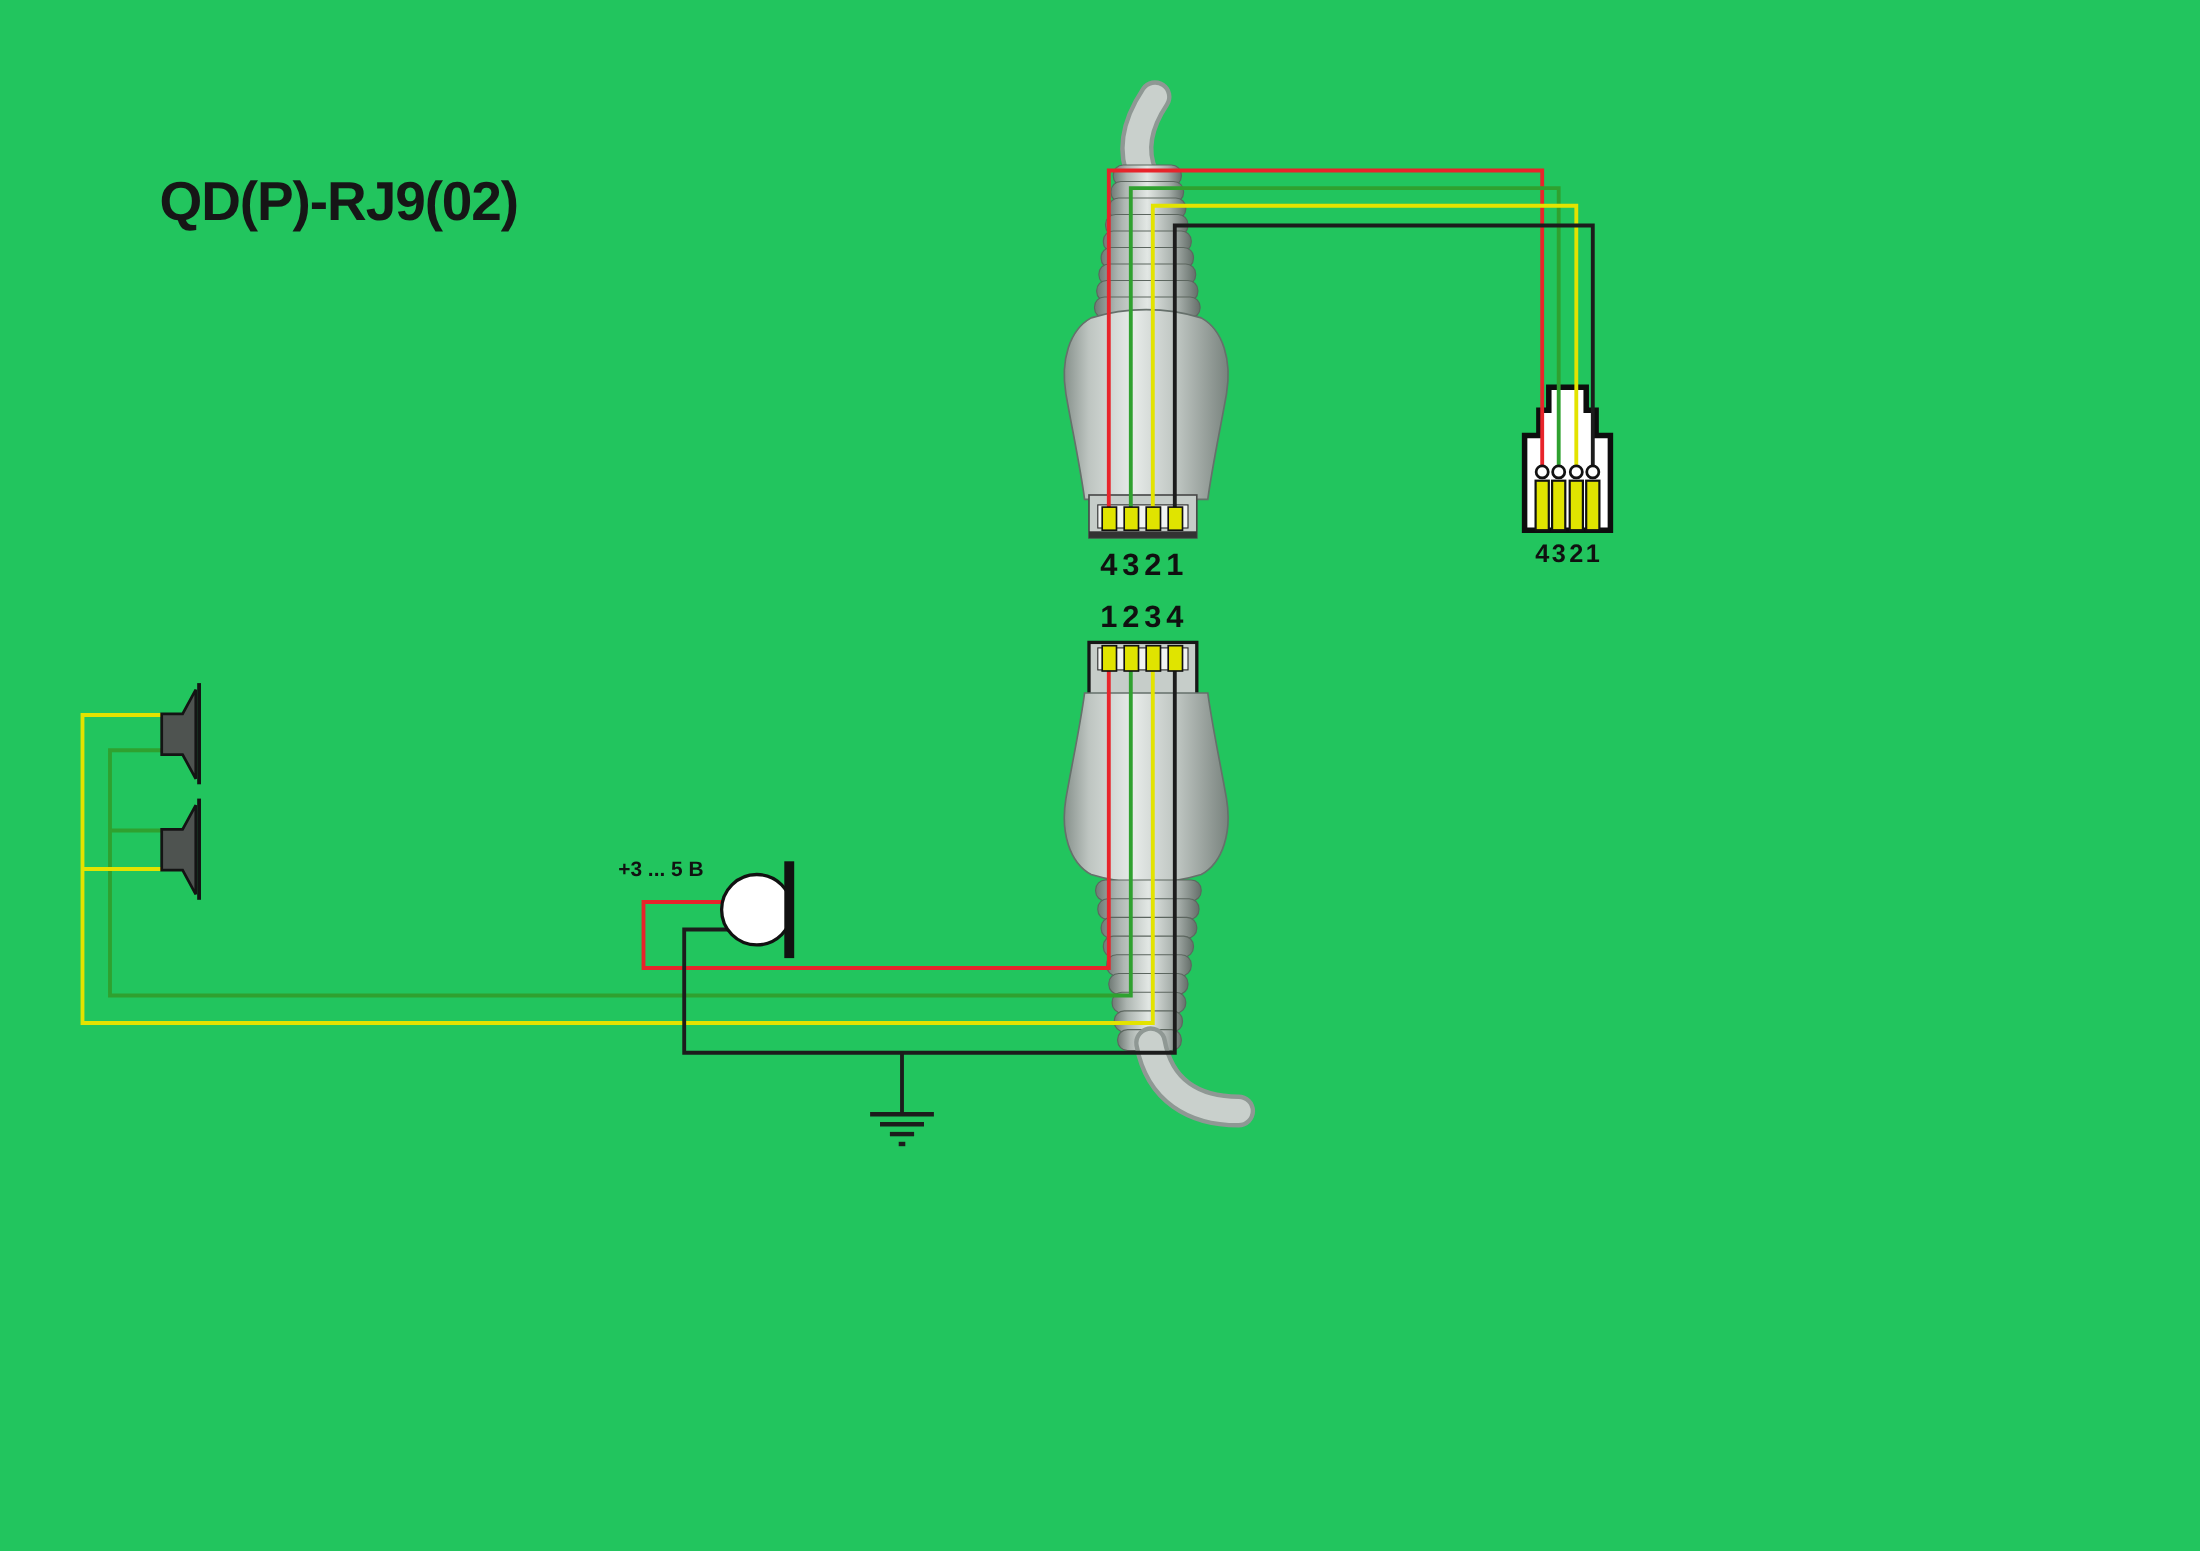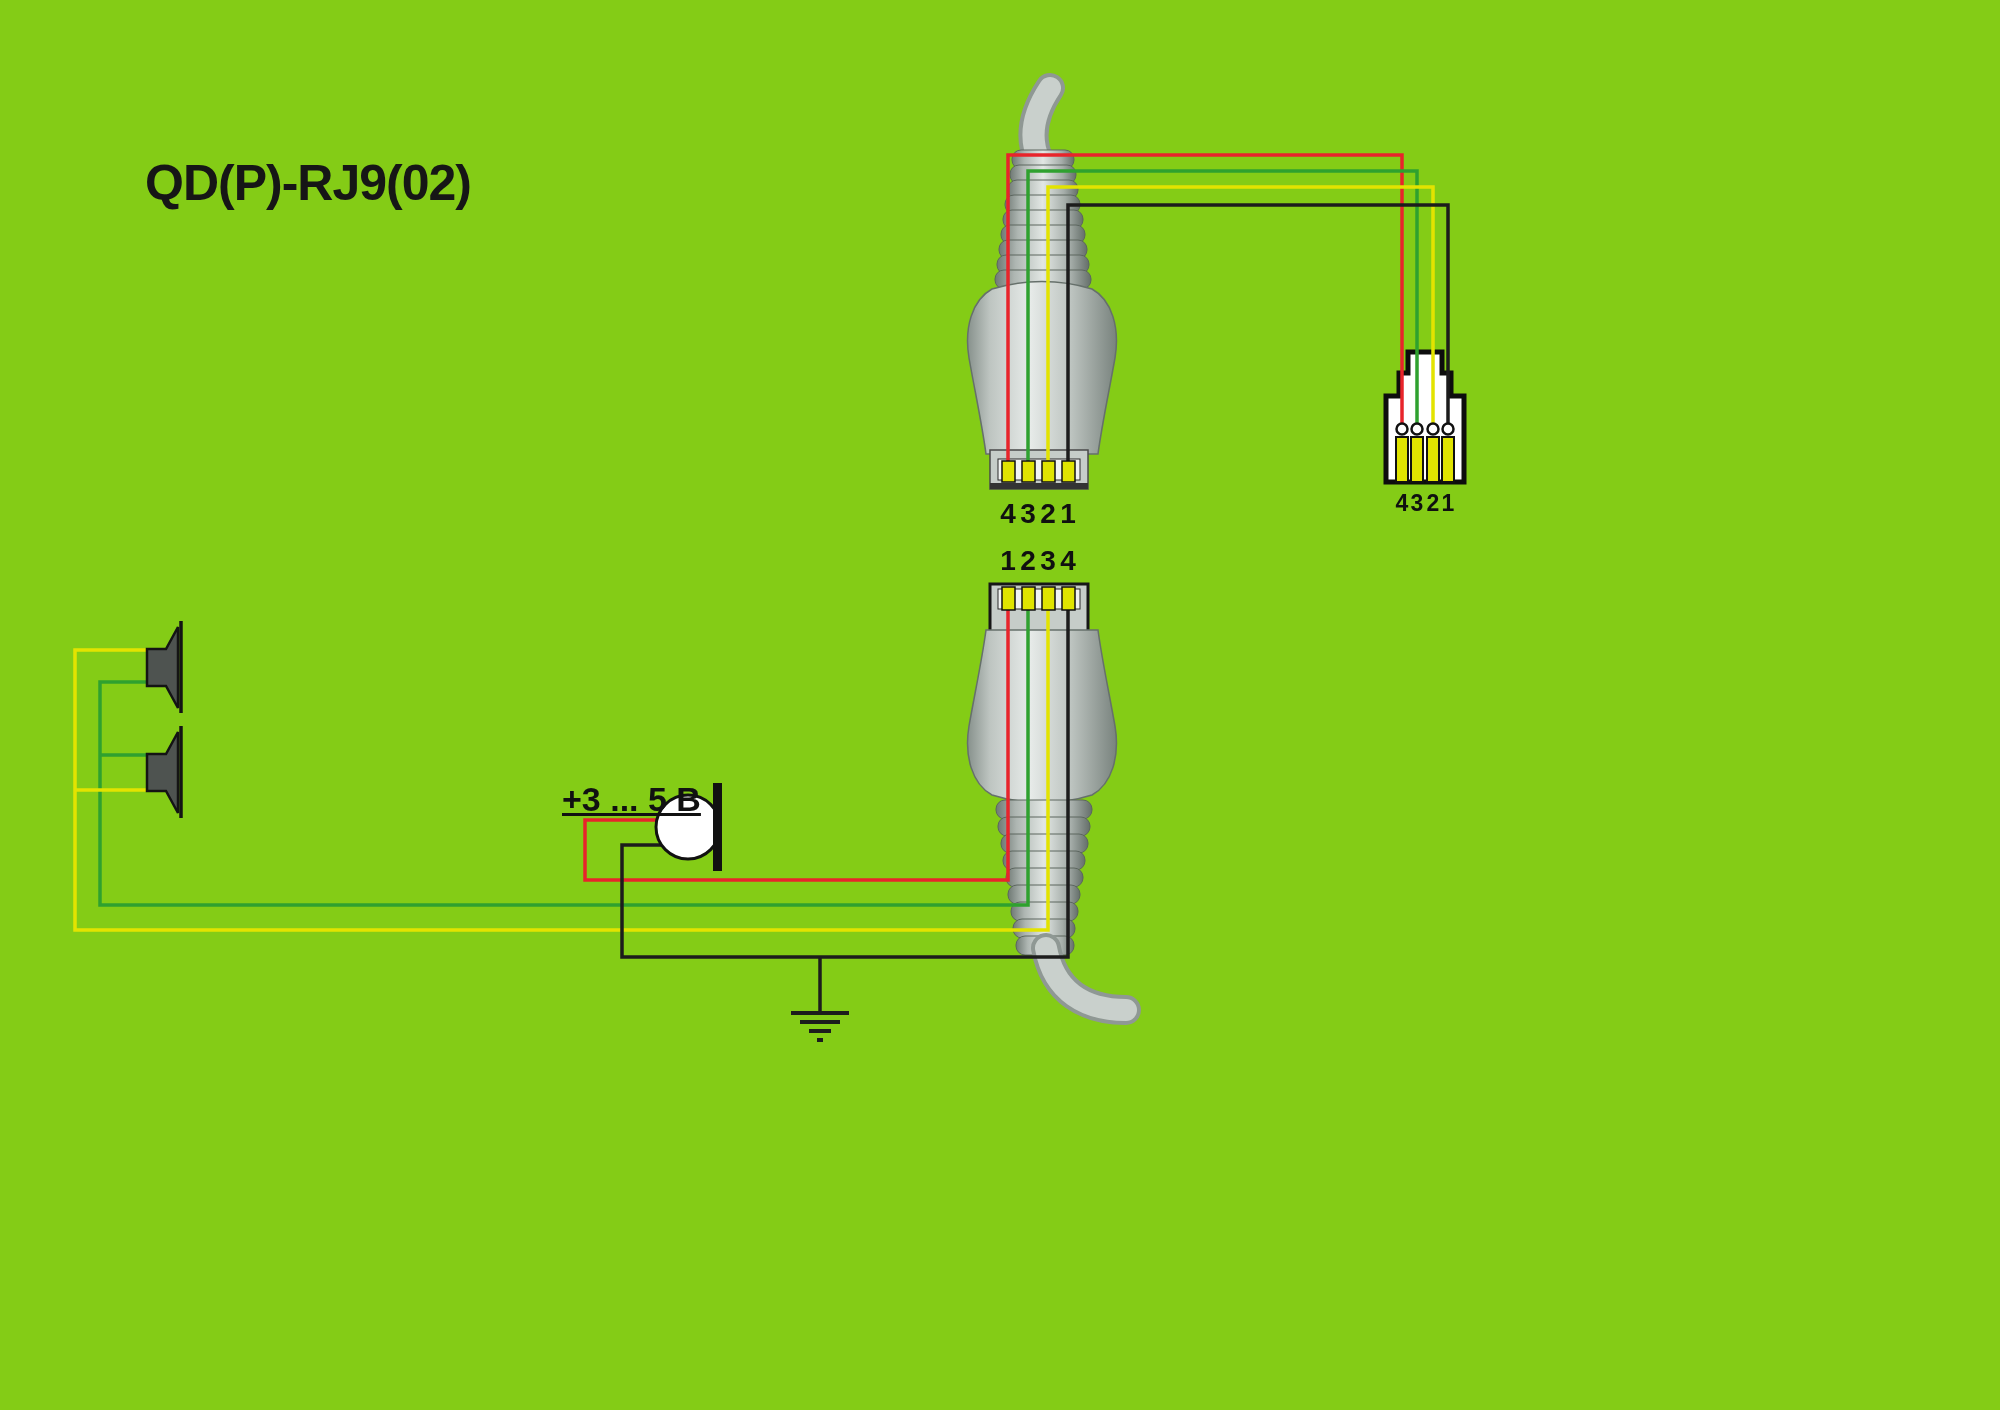--- a/index.html
+++ b/index.html
@@ -4,31 +4,31 @@
 <style>
   :root{
     --wire-red:#e8242b;
     --wire-green:#2fa12f;
     --wire-yellow:#e3e300;
     --wire-black:#1c1c1c;
     --pin-yellow:#e0e400;
   }
   html,body{margin:0;padding:0;background:#fff;}
   .canvas{
-    position:relative;width:2000px;height:1410px;background:#84cc16;
+    position:relative;width:2000px;height:1410px;background:#22c55e;
     font-family:"Liberation Sans",sans-serif;overflow:hidden;
   }
   .canvas > svg{position:absolute;left:0;top:0;}
   .title{
     position:absolute;left:145px;top:150px;
     font-size:50px;font-weight:700;color:#161616;line-height:1.32;letter-spacing:-1px;
   }
   .mic-label{
     position:absolute;left:562px;top:780px;
-    font-size:34px;font-weight:700;color:#111;white-space:nowrap;text-decoration:underline;
+    font-size:19px;font-weight:700;color:#111;white-space:nowrap;
   }
   .pin-digit{
     position:absolute;transform:translateX(-50%);
     font-weight:700;font-size:28px;color:#101010;line-height:1;
   }
   .pin-digit.small{font-size:23px;}
   
   .cable-outer{stroke:#8f9894;stroke-width:30;fill:none;stroke-linecap:round;}
   .cable-inner{stroke:#c9d0cc;stroke-width:22;fill:none;stroke-linecap:round;}
   .rib{fill:url(#gradRib);stroke:#5c665f;stroke-width:1;}

